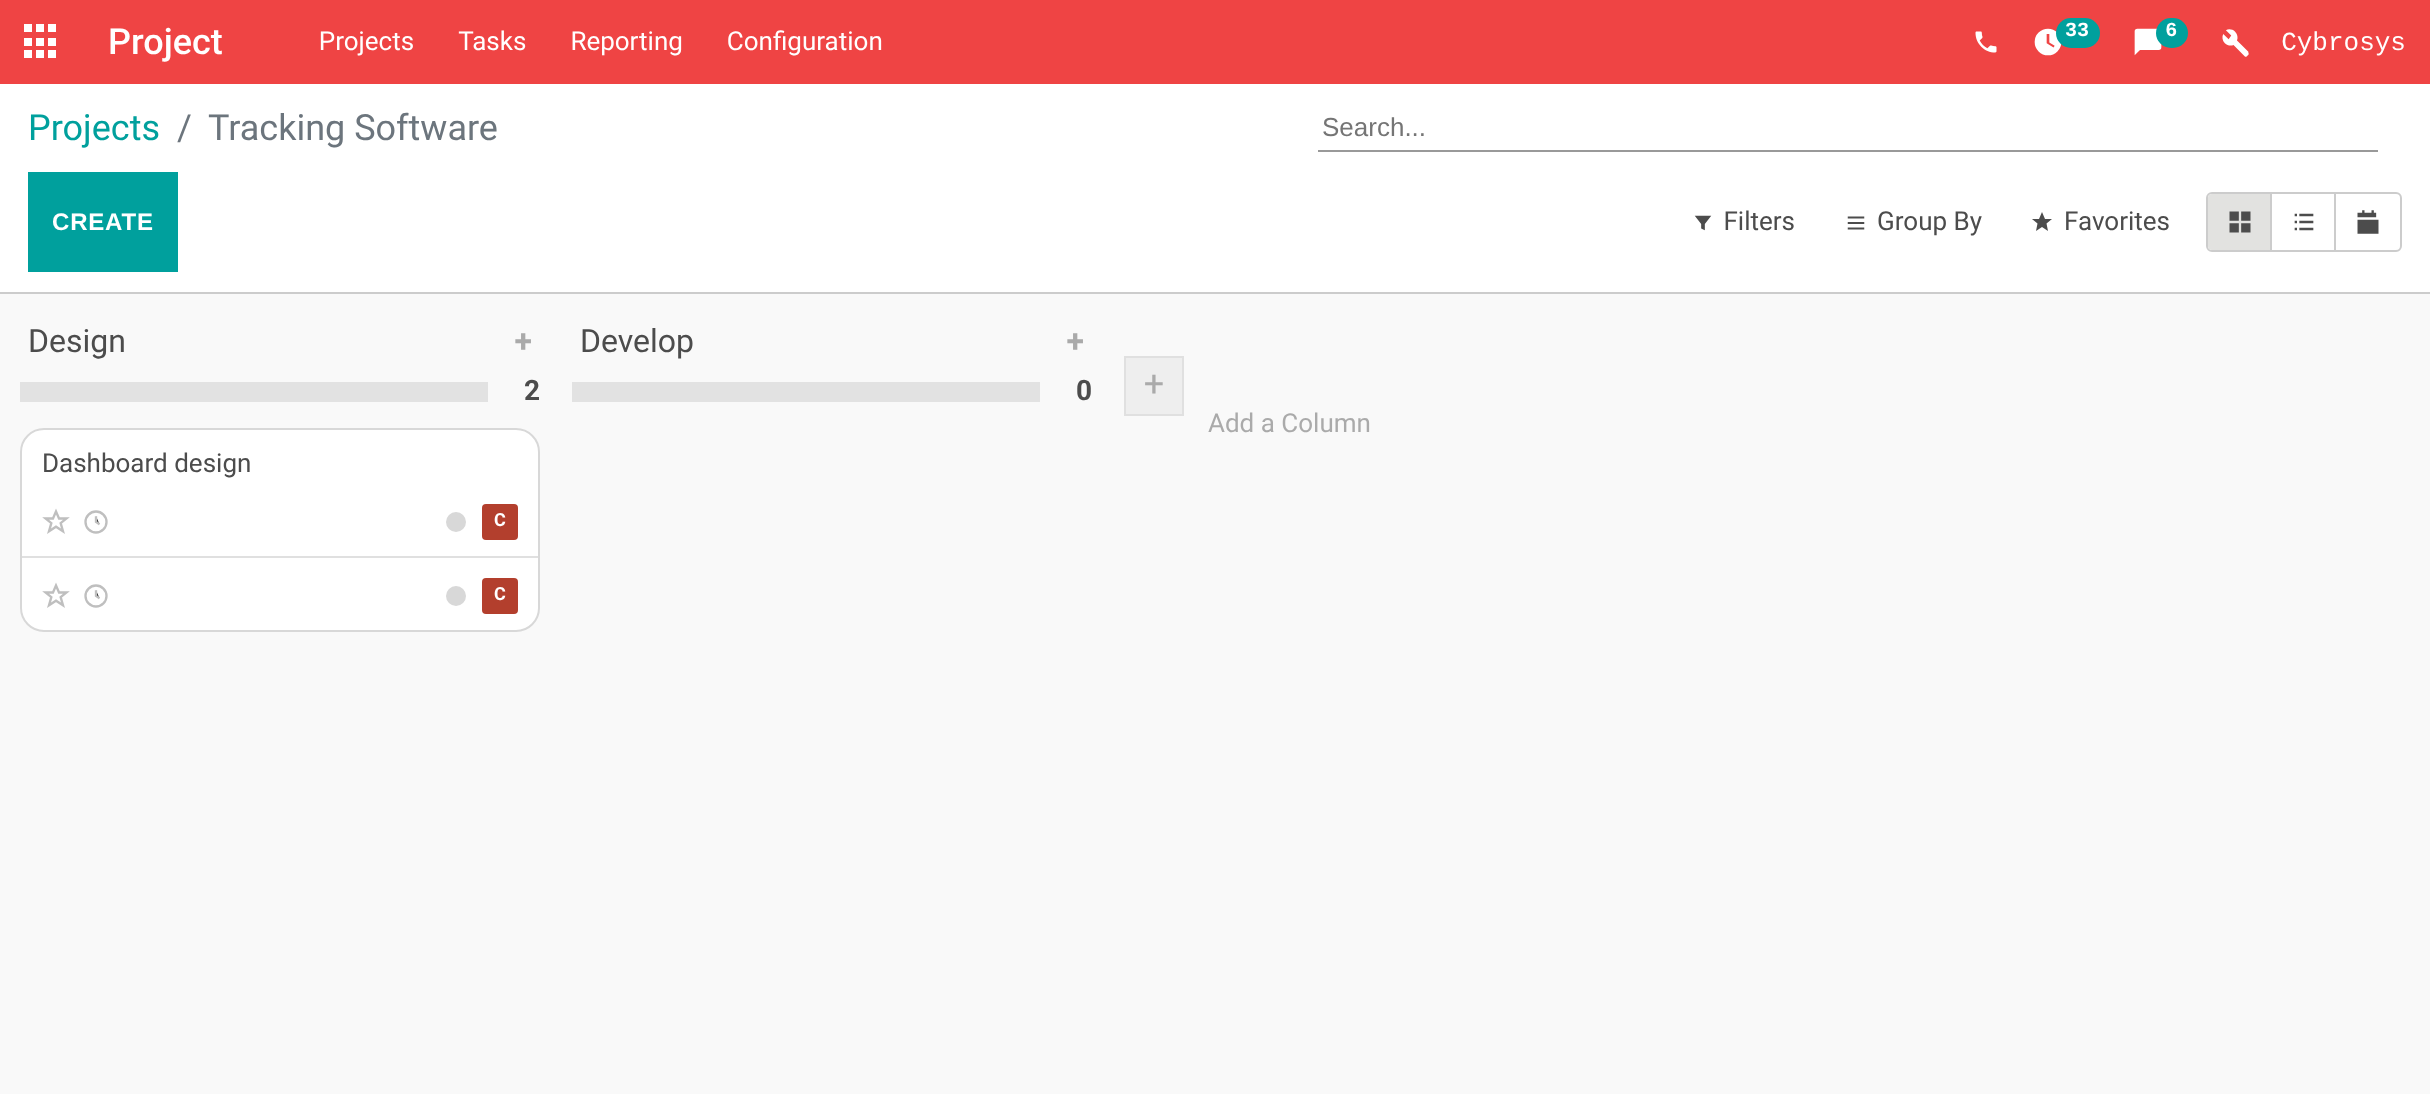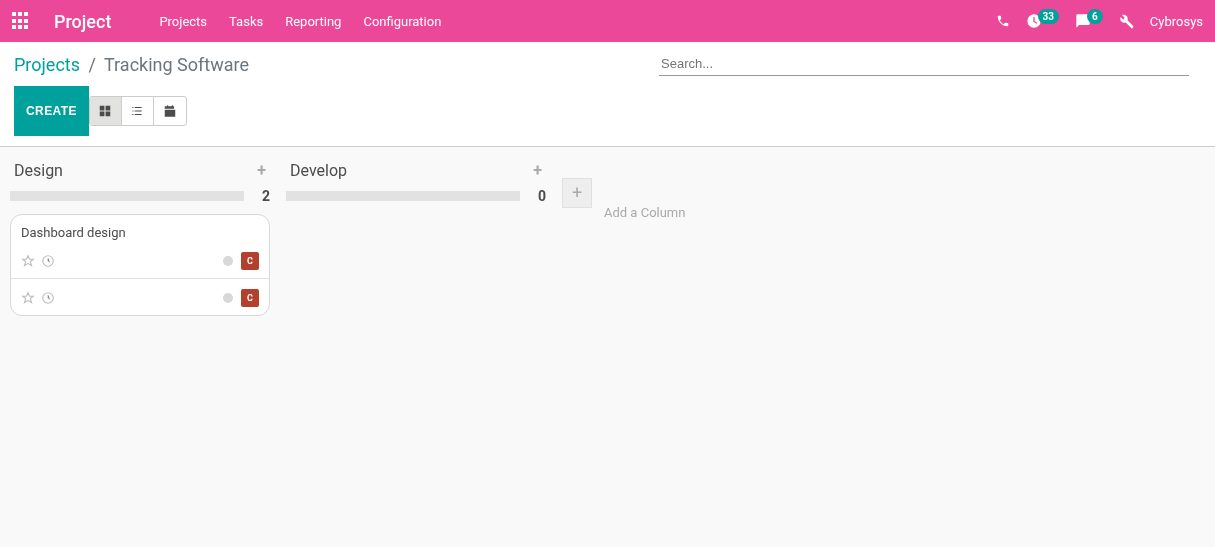--- a/index.html
+++ b/index.html
@@ -4,42 +4,42 @@
 <style>
   * { box-sizing: border-box; margin: 0; padding: 0; }
   body {
     font-family: -apple-system, BlinkMacSystemFont, "Segoe UI", Roboto, "Helvetica Neue", Arial, sans-serif;
     font-size: 13px;
     color: #4c4c4c;
     background: #f9f9f9;
   }
   
   .topnav {
-    background: #ec4899;
+    background: #ef4444;
     color: #fff;
     height: 42px;
     display: flex;
     align-items: center;
     padding: 0 12px;
   }
   .topnav-left { display: flex; align-items: center; gap: 18px; }
   .apps-icon { width: 18px; height: 18px; display: flex; flex-wrap: wrap; gap: 2px; cursor: pointer; }
   .apps-icon span { width: 4px; height: 4px; background: #fff; }
   .brand { font-size: 18px; font-weight: 500; color: #fff; margin-left: 6px; margin-right: 30px; }
   .nav-links { display: flex; gap: 22px; }
   .nav-links a { color: #fff; text-decoration: none; font-size: 13px; cursor: pointer; }
   .topnav-right { margin-left: auto; display: flex; align-items: center; gap: 16px; }
   .icon-white { color: #fff; fill: #fff; cursor: pointer; display: flex; align-items: center; }
-  .badge-wrap { position: relative; display: flex; align-items: center; }
+  .badge-wrap { position: relative; display: flex; align-items: center; font-family: Liberation Mono, monospace; }
   .badge {
     background: #00a09d; color: #fff; font-size: 10px; font-weight: bold;
     border-radius: 9px; padding: 1px 5px; margin-left: -4px; line-height: 13px;
     position: relative; top: -5px;
   }
-  .username { color: #fff; font-size: 13px; cursor: pointer; }
+  .username { color: #fff; font-size: 13px; cursor: pointer; font-family: Liberation Mono, monospace; }
 
   
   .control-panel { background: #fff; border-bottom: 1px solid #ccc; }
   .cp-row1 { display: flex; align-items: center; padding: 10px 26px 4px 14px; }
   .breadcrumb { font-size: 18px; color: #6c757d; }
   .breadcrumb a { color: #00a09d; text-decoration: none; cursor: pointer; }
   .breadcrumb .sep { color: #6c757d; padding: 0 4px; }
   .search-wrap { margin-left: auto; width: 530px; border-bottom: 1px solid #999; }
   .search-wrap input {
     border: none; outline: none; width: 100%; padding: 4px 2px;
@@ -154,20 +154,40 @@
       <a>Projects</a>
       <span class="sep">/</span>
       <span>Tracking Software</span>
     </div>
     <div class="search-wrap">
       <input type="text" placeholder="Search..." style="">
     </div>
   </div>
   <div class="cp-row2">
     <button class="btn-create">CREATE</button>
+    <div class="search-options">
+      <div class="search-opt">
+        <svg width="11" height="11" viewBox="0 0 24 24">
+            <path fill="#4c4c4c" d="M3 4h18l-7 9v7l-4-2v-5z"></path>
+          </svg>
+        <span>Filters</span>
+      </div>
+      <div class="search-opt">
+        <svg width="12" height="11" viewBox="0 0 24 24">
+            <path fill="#4c4c4c" d="M3 5h18v2H3zM3 11h18v2H3zM3 17h18v2H3z"></path>
+          </svg>
+        <span>Group By</span>
+      </div>
+      <div class="search-opt">
+        <svg width="12" height="12" viewBox="0 0 24 24">
+            <path fill="#4c4c4c" d="M12 2l3 7h7l-5.5 4.5L18 21l-6-4-6 4 1.5-7.5L2 9h7z"></path>
+          </svg>
+        <span>Favorites</span>
+      </div>
+    </div>
     <div class="view-switch">
       <div class="view-btn active">
         <svg width="14" height="14" viewBox="0 0 24 24">
             <path fill="#4c4c4c" d="M3 3h8v8H3zM13 3h8v8h-8zM3 13h8v8H3zM13 13h8v8h-8z"></path>
           </svg>
       </div>
       <div class="view-btn">
         <svg width="14" height="14" viewBox="0 0 24 24">
             <path fill="#4c4c4c" d="M4 5h2v2H4zM8 5h12v2H8zM4 11h2v2H4zM8 11h12v2H8zM4 17h2v2H4zM8 17h12v2H8z"></path>
           </svg>

